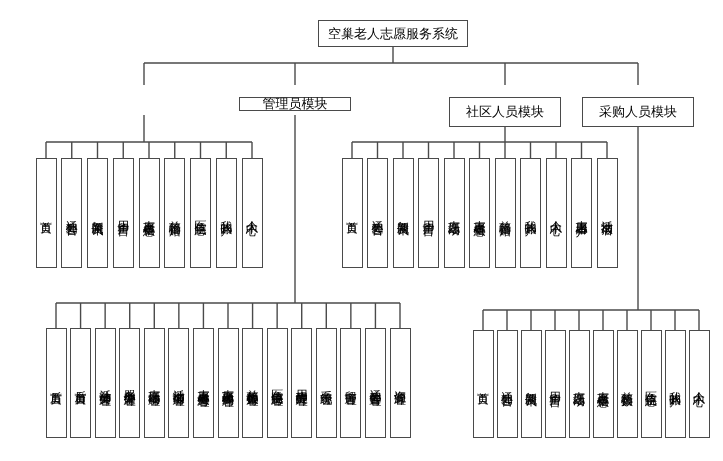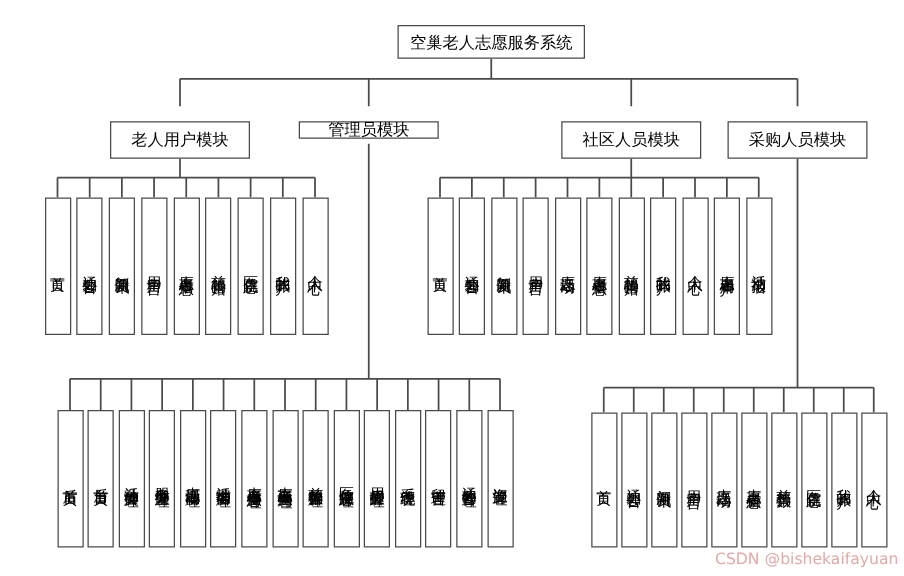--- a/index.html
+++ b/index.html
@@ -80,22 +80,20 @@
       <line x1="531" y1="310" x2="531" y2="330" stroke="#4a4a4a" stroke-width="1.4"></line>
       <line x1="555" y1="310" x2="555" y2="330" stroke="#4a4a4a" stroke-width="1.4"></line>
       <line x1="579" y1="310" x2="579" y2="330" stroke="#4a4a4a" stroke-width="1.4"></line>
       <line x1="603" y1="310" x2="603" y2="330" stroke="#4a4a4a" stroke-width="1.4"></line>
       <line x1="627" y1="310" x2="627" y2="330" stroke="#4a4a4a" stroke-width="1.4"></line>
       <line x1="651" y1="310" x2="651" y2="330" stroke="#4a4a4a" stroke-width="1.4"></line>
       <line x1="675" y1="310" x2="675" y2="330" stroke="#4a4a4a" stroke-width="1.4"></line>
       <line x1="699" y1="310" x2="699" y2="330" stroke="#4a4a4a" stroke-width="1.4"></line>
     </svg>
   <div class="box root">空巢老人志愿服务系统</div>
-  <div class="watermark">CSDN @bishekaifayuan</div>
-<div class="box" style="left: 88px; top: 85px; width: 112px; height: 30px;">老人用户模块</div>
     <div class="leaf" style="left: 35.5px; top: 158px; width: 21px; height: 110px;">首页</div>
     <div class="leaf" style="left: 61.25px; top: 158px; width: 21px; height: 110px;">通知公告</div>
     <div class="leaf" style="left: 87px; top: 158px; width: 21px; height: 110px;">新闻资讯</div>
     <div class="leaf" style="left: 112.75px; top: 158px; width: 21px; height: 110px;">用户留言</div>
     <div class="leaf" style="left: 138.5px; top: 158px; width: 21px; height: 110px;">志愿者信息</div>
     <div class="leaf" style="left: 164.25px; top: 158px; width: 21px; height: 110px;">慈善捐赠</div>
     <div class="leaf" style="left: 190px; top: 158px; width: 21px; height: 110px;">医院信息</div>
     <div class="leaf" style="left: 215.75px; top: 158px; width: 21px; height: 110px;">我的账户</div>
     <div class="leaf" style="left: 241.5px; top: 158px; width: 21px; height: 110px;">个人中心</div>
     <div class="box" style="left: 239px; top: 85px; width: 112px; height: 14px;">管理员模块</div>

